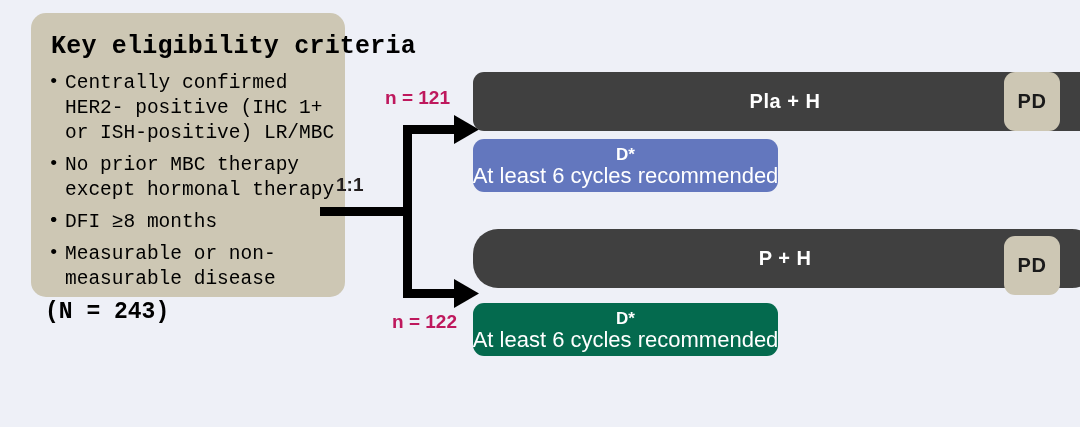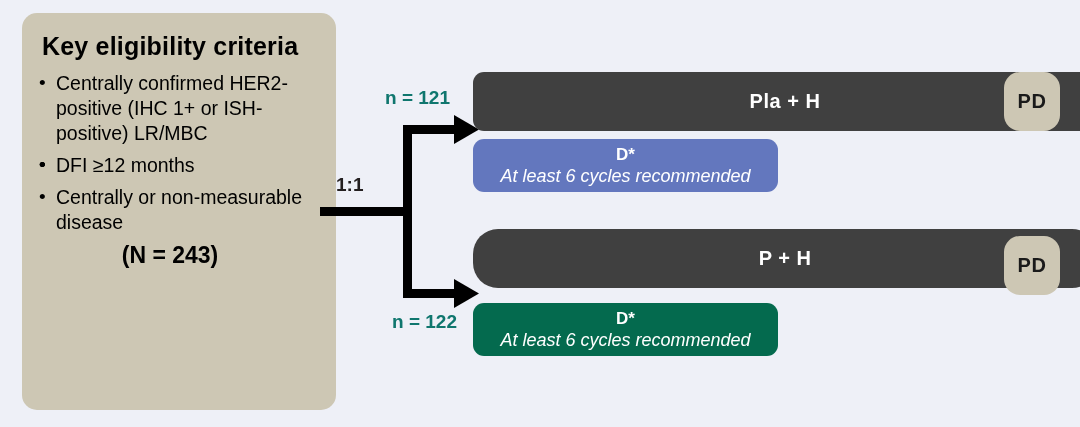--- a/index.html
+++ b/index.html
@@ -19,28 +19,29 @@
     position: absolute;
     left: 0;
     top: 0;
     width: 1080px;
     height: 427px;
   }
 
   
   .elig-box {
     position: absolute;
-    left: 22px;
+    left: 31px;
     top: 13px;
     width: 314px;
-    height: 397px;
+    height: 284px;
     background: #cdc7b4;
     border-radius: 15px;
     box-sizing: border-box;
     padding: 14px 10px 0 14px;
+    font-family: Liberation Mono, monospace;
   }
   .elig-title {
     font-size: 25px;
     font-weight: bold;
     color: #000;
     letter-spacing: 0.2px;
     margin: 5px 0 10px 6px;
     white-space: nowrap;
   }
   .elig-list {
@@ -57,21 +58,20 @@
     margin-bottom: 7px;
   }
   .elig-item .bullet {
     position: absolute;
     left: 3px;
     top: -1px;
     font-size: 19px;
     line-height: 25px;
   }
   .elig-total {
-    text-align: center;
     font-size: 23px;
     font-weight: bold;
     color: #000;
     margin-top: 7px;
     margin-right: 22px;
   }
 
   
   .rand-svg {
     position: absolute;
@@ -85,21 +85,21 @@
     left: 336px;
     top: 174px;
     font-size: 19px;
     font-weight: bold;
     color: #231f20;
   }
   .n-label {
     position: absolute;
     font-size: 19px;
     font-weight: bold;
-    color: #0f766e;
+    color: #be185d;
     white-space: nowrap;
   }
   .n-top  { left: 385px; top: 87px; }
   .n-bot  { left: 385px; top: 311px; margin-left: 7px; }
 
   
   .bar {
     position: absolute;
     box-sizing: border-box;
     border-radius: 11px;
@@ -125,38 +125,37 @@
     width: 305px;
     height: 53px;
     padding-top: 1px;
   }
   .bar-sub .sub-title {
     font-size: 17px;
     font-weight: bold;
     line-height: 20px;
   }
   .bar-sub .sub-note {
-    font-size: 18px;
+    font-size: 22px;
     line-height: 22px;
     white-space: nowrap;
-    font-style: italic;
   }
   .arm1-main { top: 72px; }
   .arm1-sub  { top: 139px; background: #6377be; }
   .arm2-main { top: 229px; border-radius: 25px; }
   .arm2-sub  { top: 303px; background: #046a4e; }
 
   
   .pd-box {
     position: absolute;
     left: 1004px;
     width: 56px;
     height: 59px;
     background: #cdc7b4;
-    border-radius: 16px;
+    border-radius: 11px;
     display: flex;
     align-items: center;
     justify-content: center;
     font-size: 20px;
     font-weight: bold;
     color: #1a1a1a;
     letter-spacing: 0.5px;
   }
   .pd-top { top: 72px; }
   .pd-bot { top: 236px; }
@@ -169,31 +168,32 @@
   <div class="elig-box">
     <div class="elig-title">Key eligibility criteria</div>
 
     <ul class="elig-list">
       <li class="elig-item">
         <span class="bullet">•</span>
         <span>Centrally confirmed HER2- positive (IHC 1+ or ISH-positive) LR/MBC</span>
       </li>
       <li class="elig-item">
         <span class="bullet">•</span>
-      </li>
-      <li class="elig-item">
-        <span class="bullet">•</span>
-      </li>
-      <li class="elig-item">
-        <span class="bullet">•</span>
-        <span>DFI ≥12 months</span>
-      </li>
-      <li class="elig-item">
-        <span class="bullet">•</span>
-        <span>Centrally or non-measurable disease</span>
+        <span>No prior MBC therapy except hormonal therapy</span>
+      </li>
+      <li class="elig-item">
+        <span class="bullet">•</span>
+      </li>
+      <li class="elig-item">
+        <span class="bullet">•</span>
+        <span>DFI ≥8 months</span>
+      </li>
+      <li class="elig-item">
+        <span class="bullet">•</span>
+        <span>Measurable or non-measurable disease</span>
       </li>
     </ul>
 
     <div class="elig-total">(N = 243)</div>
   </div>
 
   <svg class="rand-svg" viewBox="0 0 165 215" xmlns="http://www.w3.org/2000/svg">
 
     <rect x="0" y="107" width="92" height="9" fill="#000000"></rect>
 

